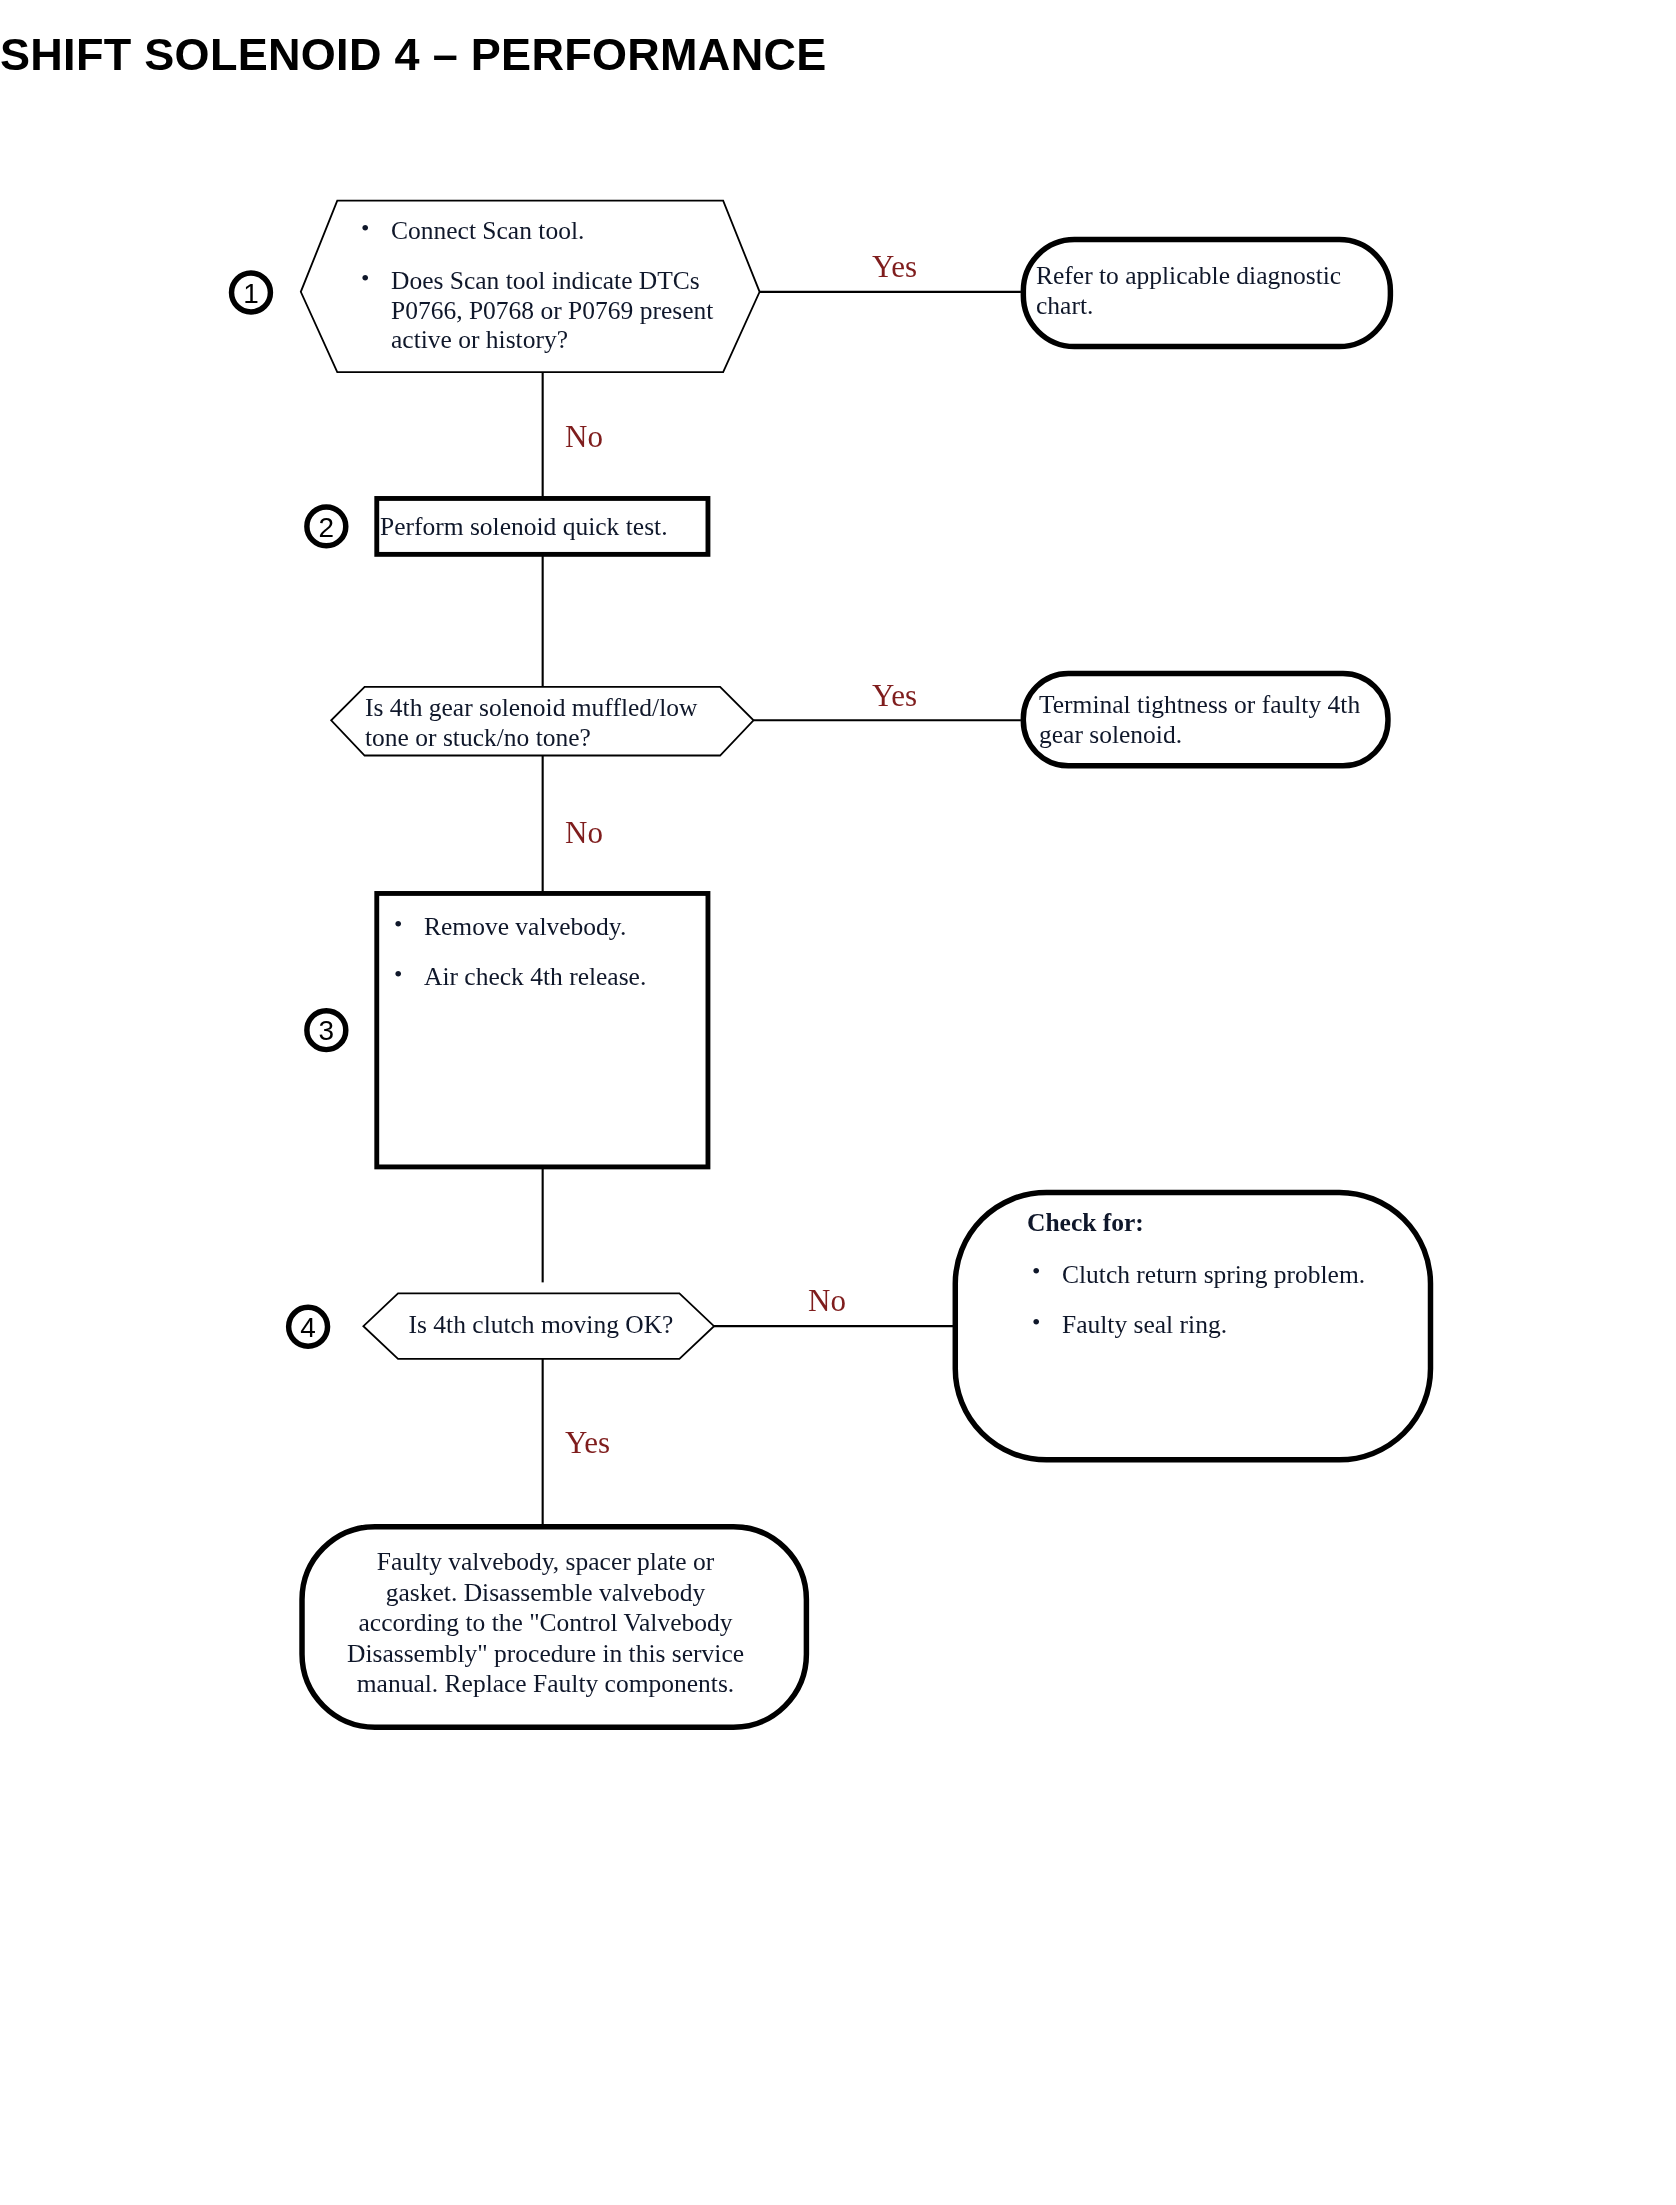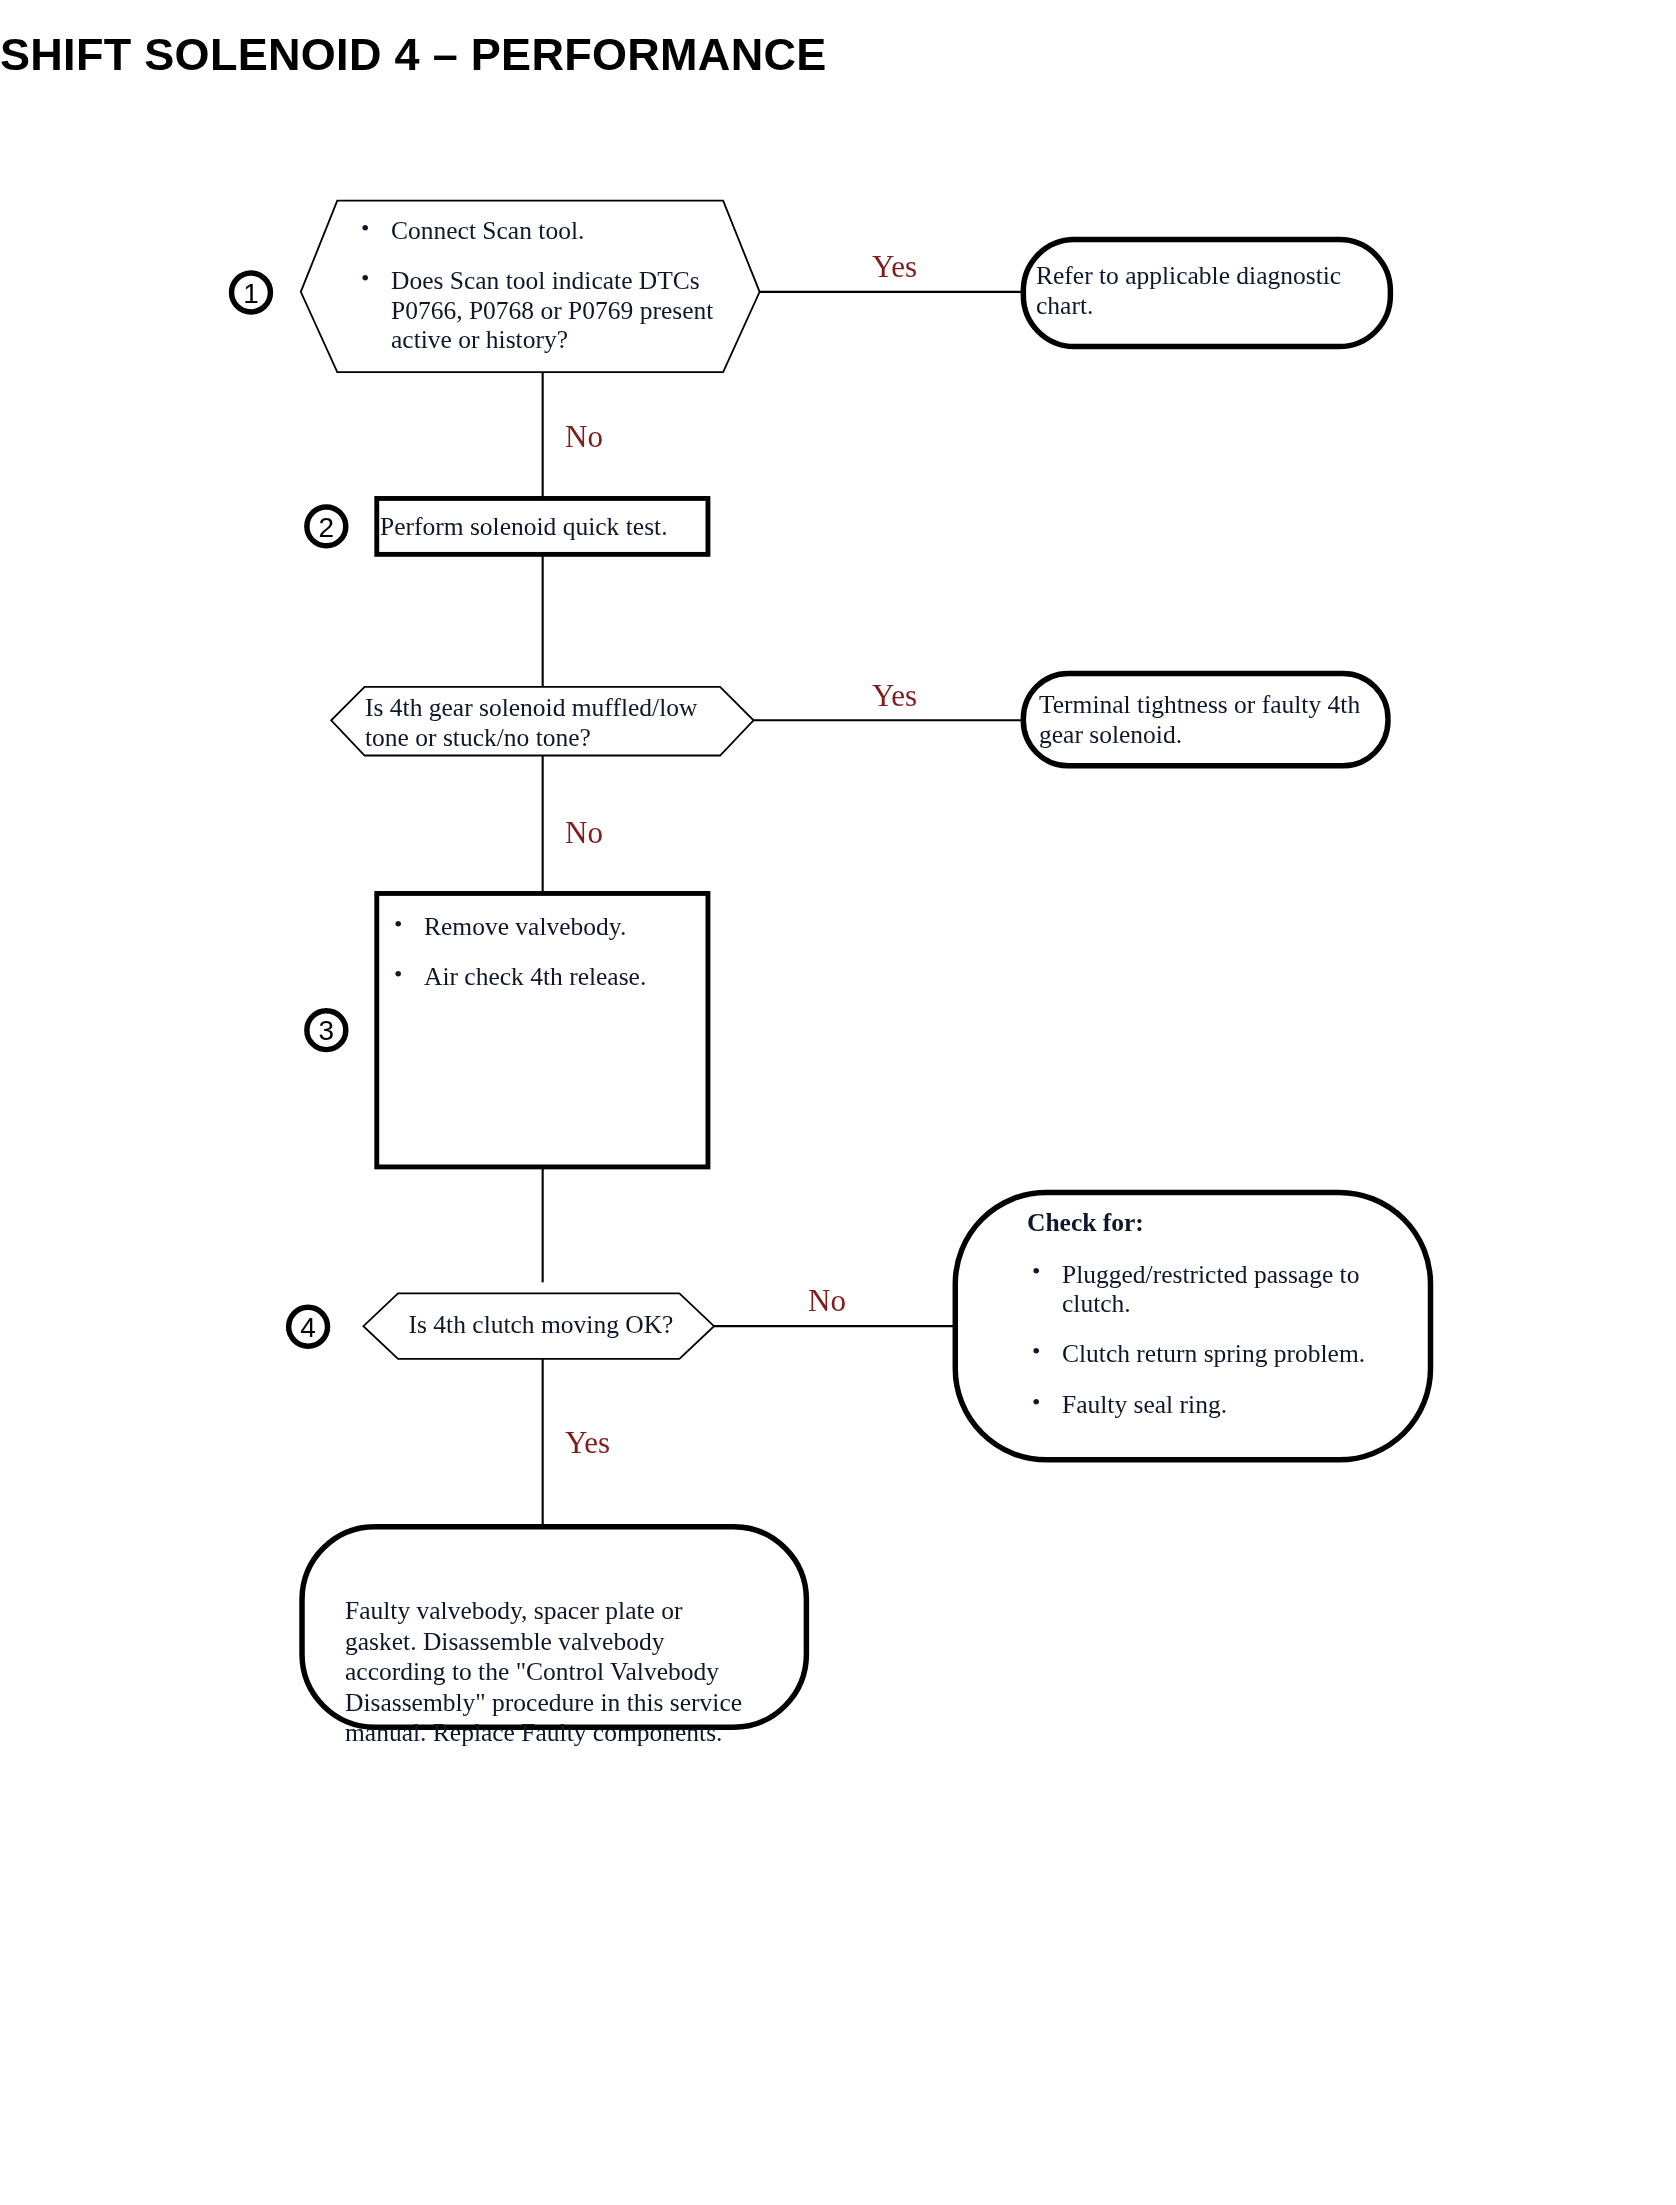--- a/index.html
+++ b/index.html
@@ -178,22 +178,21 @@
   </ul>
 </div>
 
 <div class="node-text" style="left:404px; top:1310px; width:274px;text-align:center;">Is 4th clutch moving OK?</div>
 
 <div class="branch-label" style="left:808px; top:1283px;">No</div>
 
 <div class="node-text" style="left:1027px; top:1208px; width:365px;">
   <div class="checkfor-head">Check for:</div>
   <ul class="bullets tight-bullets">
-    <li>Plugged/restricted passage to clutch.</li>
     <li>Clutch return spring problem.</li>
     <li>Faulty seal ring.</li>
   </ul>
 </div>
 
 <div class="branch-label" style="left:565px; top:1425px;">Yes</div>
 
-<div class="node-text" style="left:345px; top:1596px; width:401px; line-height:1.2;">Faulty valvebody, spacer plate or gasket.  Disassemble valvebody according to the "Control Valvebody Disassembly" procedure in this service manual.  Replace Faulty components.</div>
+<div class="node-text" style="left:345px; top:1547px; width:401px; line-height:1.2;text-align:center;">Faulty valvebody, spacer plate or gasket.  Disassemble valvebody according to the "Control Valvebody Disassembly" procedure in this service manual.  Replace Faulty components.</div>
 
 
 </body></html>

